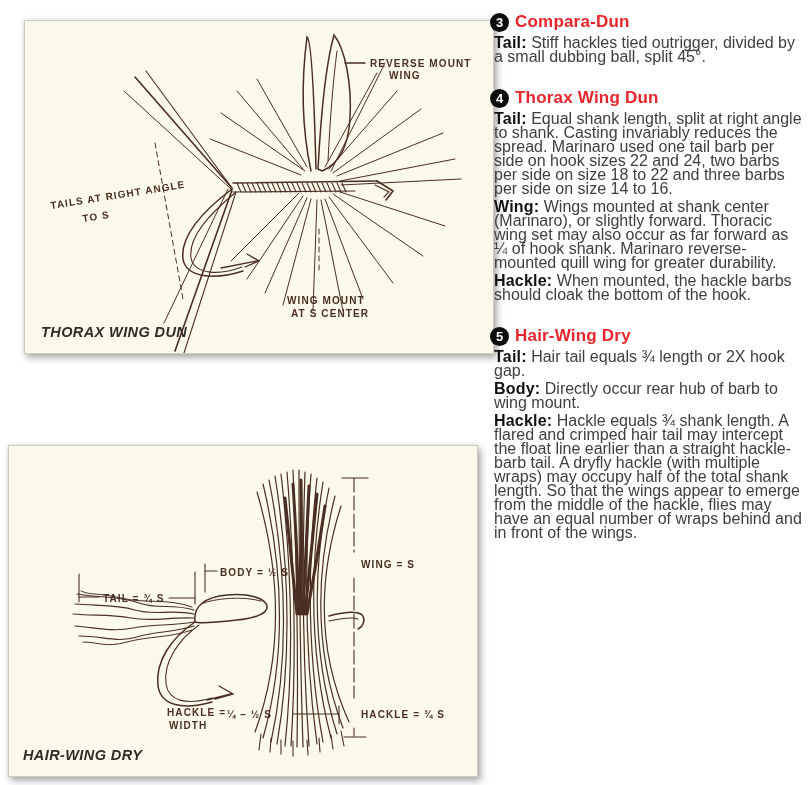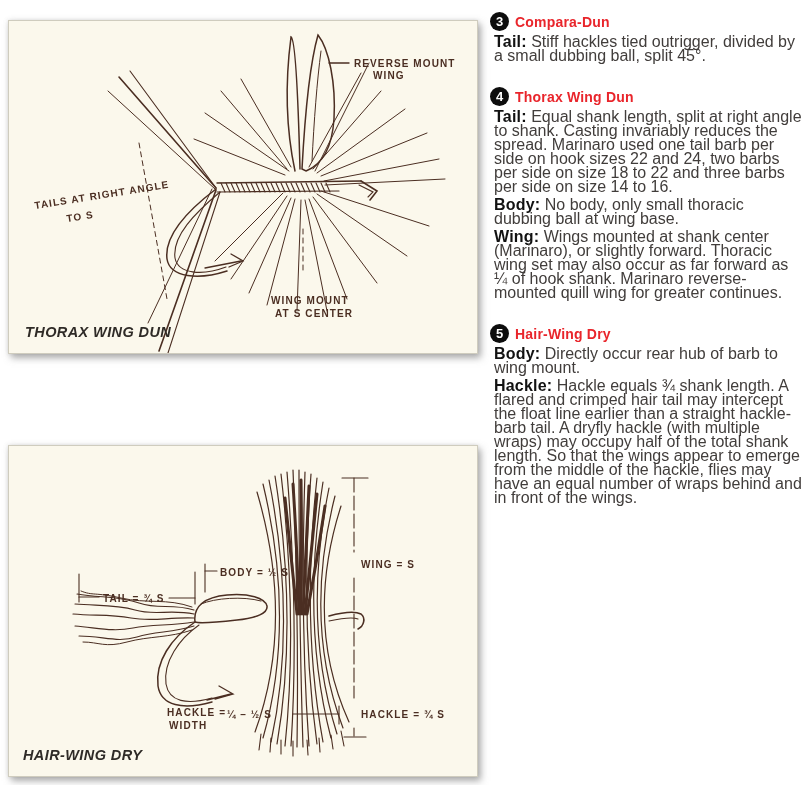--- a/index.html
+++ b/index.html
@@ -6,21 +6,21 @@
   body{
     width:810px;height:785px;position:relative;background:#ffffff;
     font-family:"Liberation Sans",sans-serif;overflow:hidden;
   }
   
   .panel{
     position:absolute;left:8px;width:468px;background:#fbf8ec;
     border:1px solid #cfccbe;
     box-shadow:3px 4px 7px rgba(110,110,110,.55),0 0 4px rgba(170,170,170,.35);
   }
-  .panel-1{top:20px;height:332px;}
+  .panel-1{top:20px;height:332px;margin-left:16px;}
   .panel-2{top:445px;height:330px;}
   .panel svg{display:block;width:100%;height:100%;}
   .ink{stroke:#4b2e22;fill:none;stroke-linecap:round;}
   .hand{
     font-family:"Liberation Sans",sans-serif;font-size:10px;font-weight:bold;
     letter-spacing:1.1px;fill:#4b2e22;
   }
   .caption{
     font-family:"Liberation Sans",sans-serif;font-size:14.5px;font-weight:bold;
     font-style:italic;letter-spacing:.4px;fill:#2f2b27;
@@ -28,21 +28,21 @@
   
   .right-col{position:absolute;left:490px;top:12px;width:316px;}
   .entry{margin:0 0 24px 0;}
   .entry-title{display:flex;align-items:center;margin:0 0 4px 0;}
   .num{
     width:19px;height:19px;border-radius:50%;background:#0d0d0d;color:#ffffff;
     font-size:13px;font-weight:bold;display:inline-flex;align-items:center;
     justify-content:center;margin-right:6px;flex:0 0 auto;
   }
   .title-text{
-    color:#e9252b;font-size:14px;font-weight:bold;letter-spacing:.2px;
+    color:#e9252b;font-size:17px;font-weight:bold;letter-spacing:.2px;
   }
   .entry p{
     margin:4px;font-size:16px;line-height:14px;color:#413d3b;
   }
   .entry p b{color:#121212;font-weight:bold;letter-spacing:.2px;}
 </style>
 </head>
 <body>
 
 <div class="panel panel-1">
@@ -226,26 +226,27 @@
     </div>
     <p><b>Tail:</b> <span>Stiff hackles tied outrigger, divided by a small dubbing ball, split 45°.</span></p>
   </section>
 
   <section class="entry">
     <div class="entry-title">
       <span class="num">4</span>
       <span class="title-text">Thorax Wing Dun</span>
     </div>
     <p><b>Tail:</b> <span>Equal shank length, split at right angle to shank. Casting invariably reduces the spread. Marinaro used one tail barb per side on hook sizes 22 and 24, two barbs per side on size 18 to 22 and three barbs per side on size 14 to 16.</span></p>
-    <p><b>Body:</b> <span>No body, only small thoracic dubbing ball at wing base.</span></p>
-    <p><b>Wing:</b> <span>Wings mounted at shank center (Marinaro), or slightly forward. Thoracic wing set may also occur as far forward as ¼ of hook shank. Marinaro reverse-mounted quill wing for greater continues.</span></p>
+    <p><b>Wing:</b> <span>Wings mounted at shank center (Marinaro), or slightly forward. Thoracic wing set may also occur as far forward as ¼ of hook shank. Marinaro reverse-mounted quill wing for greater durability.</span></p>
+    <p><b>Hackle:</b> <span>When mounted, the hackle barbs should cloak the bottom of the hook.</span></p>
   </section>
 
   <section class="entry">
     <div class="entry-title">
       <span class="num">5</span>
       <span class="title-text">Hair-Wing Dry</span>
     </div>
+    <p><b>Tail:</b> <span>Hair tail equals ¾ length or 2X hook gap.</span></p>
     <p><b>Body:</b> <span>Directly occur rear hub of barb to wing mount.</span></p>
     <p><b>Hackle:</b> <span>Hackle equals ¾ shank length. A flared and crimped hair tail may intercept the float line earlier than a straight hackle-barb tail. A dryfly hackle (with multiple wraps) may occupy half of the total shank length. So that the wings appear to emerge from the middle of the hackle, flies may have an equal number of wraps behind and in front of the wings.</span></p>
   </section>
 
 </div>
 
 </body></html>

